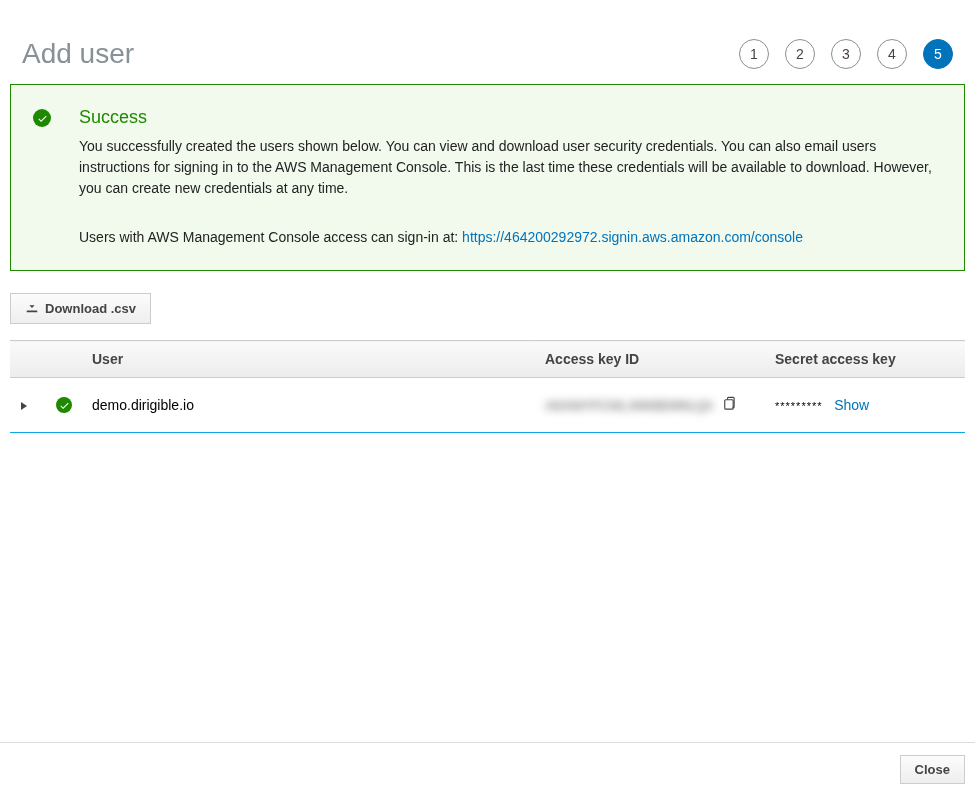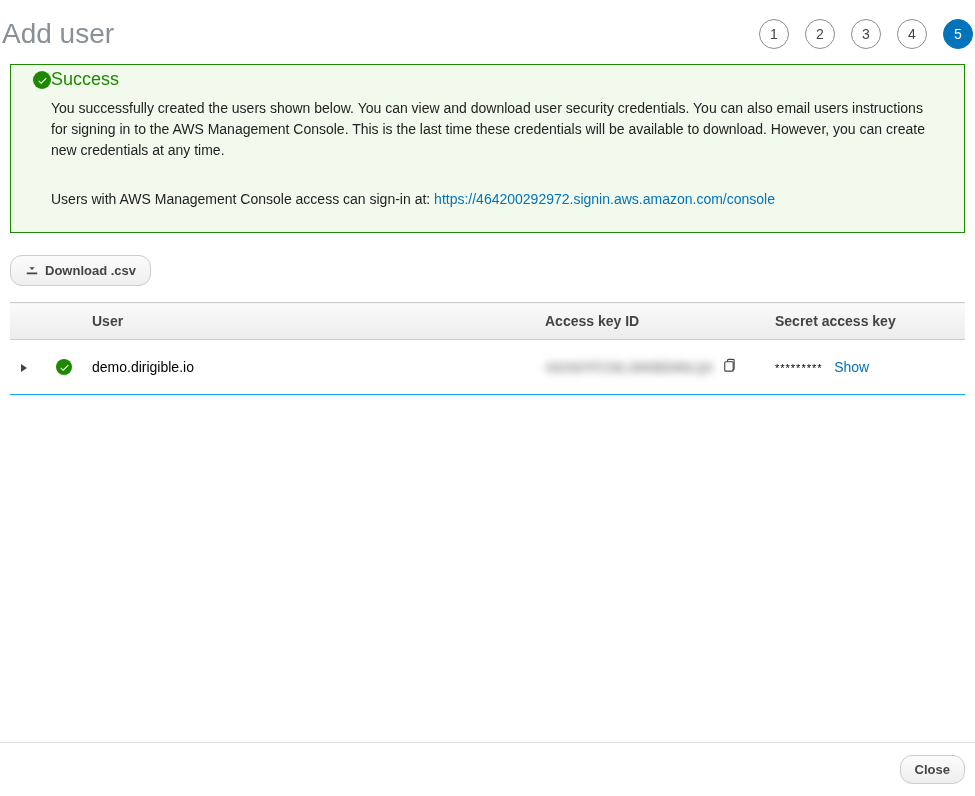--- a/index.html
+++ b/index.html
@@ -1,34 +1,34 @@
 <!DOCTYPE html>
 <html><head>
   <meta charset="utf-8">
   <style>
     * { box-sizing: border-box; margin: 0; padding: 0; }
     body { font-family: "Amazon Ember", "Helvetica Neue", Arial, sans-serif; background: #fff; width: 975px; height: 796px; position: relative; }
     
-    .header { padding: 18px 2px 14px; display: flex; align-items: center; justify-content: space-between; }
+    .header { padding: 18px 22px 14px; display: flex; align-items: center; justify-content: space-between; margin-top: 20px; }
     .title { font-size: 28px; color: #879196; font-weight: 400; }
     
     .steps { display: flex; gap: 16px; align-items: center; }
     .step { width: 30px; height: 30px; border-radius: 50%; border: 1px solid #879196; display: flex; align-items: center; justify-content: center; font-size: 14px; color: #444; background: #fff; }
     .step.active { background: #0073bb; border-color: #0073bb; color: #fff; }
     
-    .alert { margin: 0 10px 22px; border: 1px solid #1e8900; background: #f2faee; padding: 4px 22px 22px; display: flex; gap: 0; }
+    .alert { margin: 0 10px 22px; border: 1px solid #1e8900; background: #f2faee; padding: 22px 22px 22px; display: flex; gap: 28px; }
     .alert-icon { flex-shrink: 0; margin-top: 2px; }
     .check-circle { width: 18px; height: 18px; background: #1e8900; border-radius: 50%; display: flex; align-items: center; justify-content: center; }
     .check-circle svg { width: 11px; height: 11px; fill: #fff; }
     .alert-body h3 { color: #1e8900; font-size: 18px; font-weight: 400; margin-bottom: 8px; }
     .alert-body p { font-size: 14px; color: #222; line-height: 1.5; margin-bottom: 28px; }
     .alert-body p:last-child { margin-bottom: 0; }
     .alert-link { color: #0073bb; text-decoration: none; }
     
-    .btn { display: inline-flex; align-items: center; gap: 6px; padding: 6px 14px; background: linear-gradient(#fcfcfc, #eee); border: 1px solid #ccc; border-radius: 12px; font-size: 13px; font-weight: 700; color: #444; cursor: pointer; }
+    .btn { display: inline-flex; align-items: center; gap: 6px; padding: 6px 14px; background: linear-gradient(#fcfcfc, #eee); border: 1px solid #ccc; border-radius: 0; font-size: 13px; font-weight: 700; color: #444; cursor: pointer; }
     .download-wrap { margin: 0 10px 16px; }
     
     .table { width: calc(100% - 20px); margin: 0 10px; border-collapse: collapse; font-size: 14px; }
     .table thead th { background: linear-gradient(#fafafa, #ececec); border-top: 1px solid #ccc; border-bottom: 1px solid #ccc; text-align: left; padding: 10px 10px; color: #444; font-weight: 700; margin-top: 25px; }
     .table thead th:first-child { width: 36px; }
     .table thead th:nth-child(2) { width: 36px; }
     .table tbody td { padding: 18px 10px; border-bottom: 1px solid #0ea5e9; vertical-align: middle; }
     .caret { cursor: pointer; display:inline-block; }
     .caret svg { width: 8px; height: 8px; }
     .blur-text { filter: blur(4px); color: #555; font-size: 13px; letter-spacing: -0.5px; user-select: none; }

